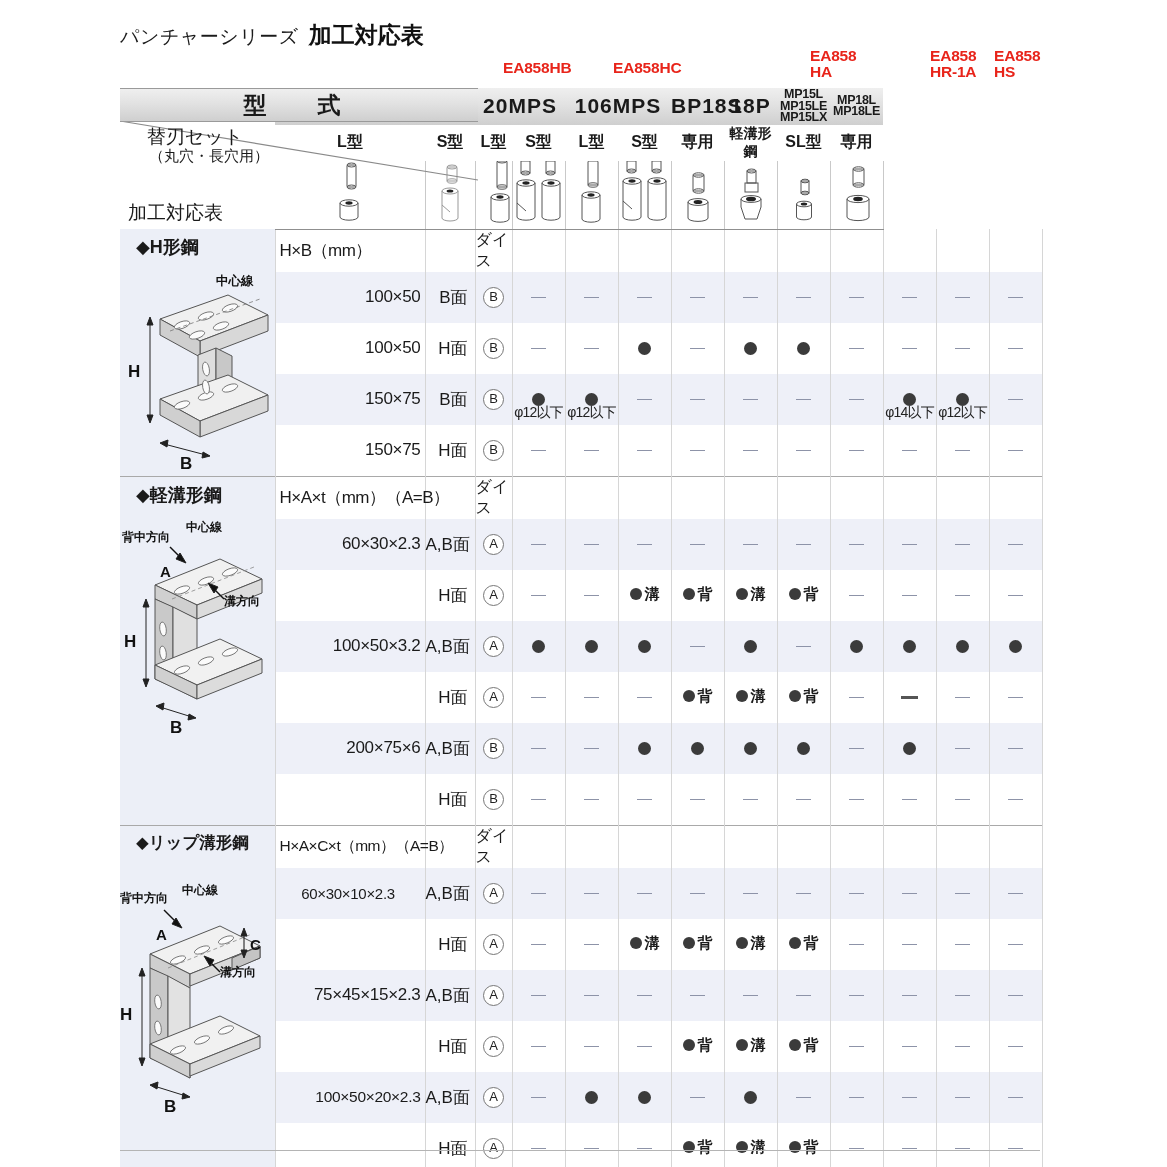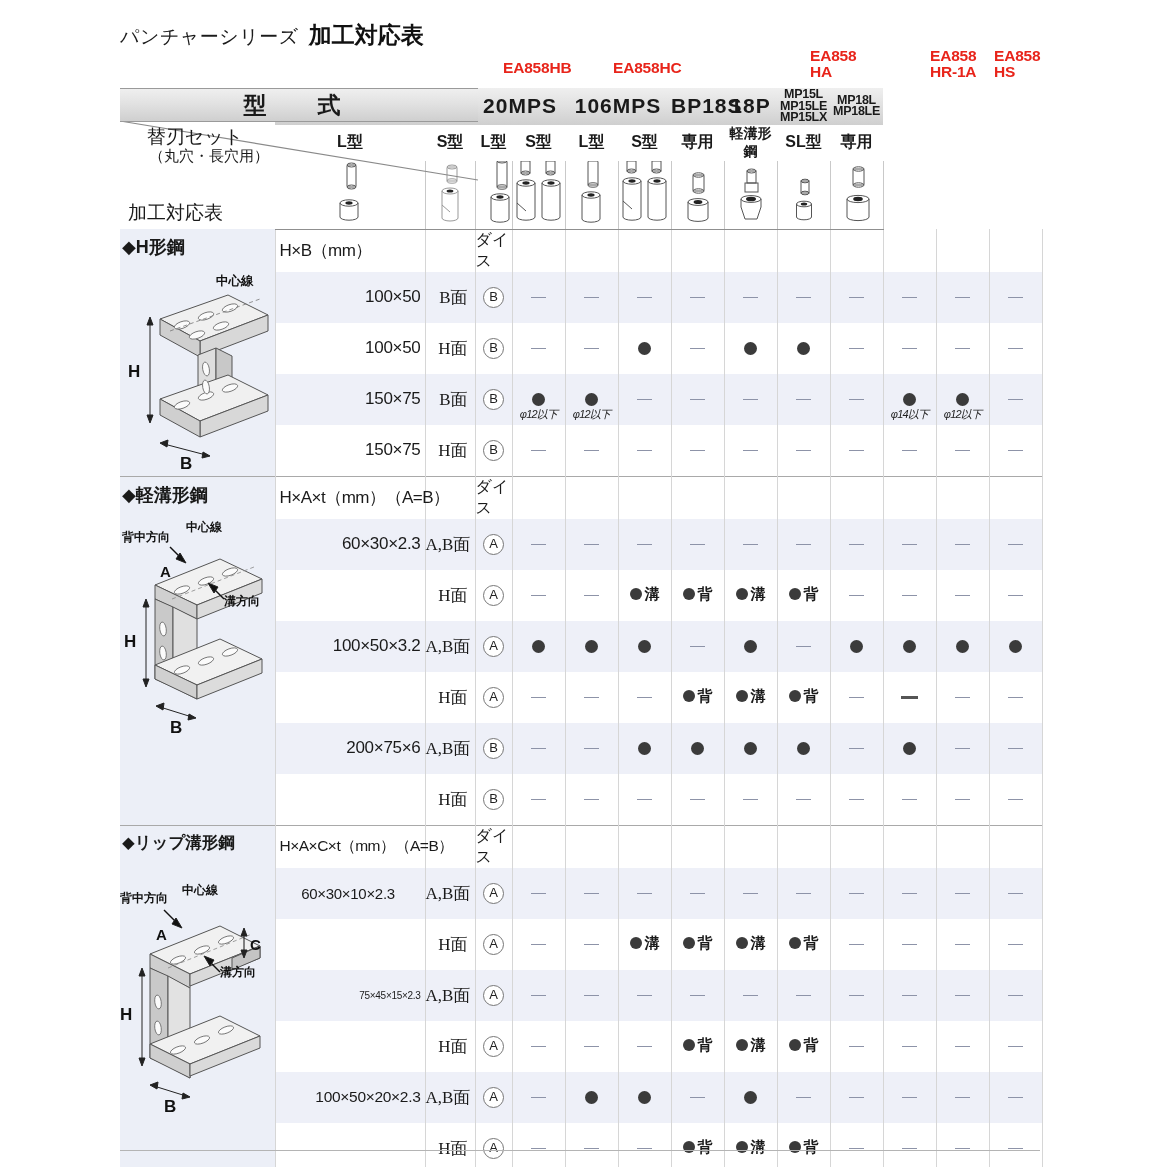--- a/index.html
+++ b/index.html
@@ -51,40 +51,40 @@
   .sub-h{height:24px;text-align:center;font-size:16px;font-weight:bold;
          border-bottom:1px solid #c9c9c9;border-right:1px solid #c9c9c9;background:#fff;}
   .sub-h.small{font-size:14px;}
 
   
   .tool-row td{height:66px;border-right:1px solid #c9c9c9;border-bottom:1px solid #8f8f8f;
                background:#fff;text-align:center;vertical-align:bottom;}
 
   
   .illu-cell{background:#eceff7;vertical-align:top;position:relative;}
-  .cat{font-size:18px;font-weight:bold;padding:6px 0 0 2px;white-space:nowrap;}
+  .cat{font-size:18px;font-weight:bold;padding:6px 0 0 16px;white-space:nowrap;}
 
   .specrow td{height:51px;border-right:1px solid #d6d6d6;font-size:17px;}
   .specrow td.spec{text-align:right;padding-right:4px;white-space:nowrap;letter-spacing:-0.3px;}
-  .specrow td.face{text-align:right;padding-right:7px;white-space:nowrap;font-family:Liberation Serif, serif;}
+  .specrow td.face{text-align:right;padding-right:7px;white-space:nowrap;}
   .specrow td.die{text-align:center;}
   .specrow td.dcell{text-align:center;color:#3a3a3a;position:relative;}
   .specrow.alt td{background:#eef0f8;}
   .specrow td{background:#ffffff;}
 
   .sechead td{height:36px;font-size:17px;background:#fff;border-right:1px solid #d6d6d6;}
   .sechead td.spec{text-align:left;padding-left:4px;white-space:nowrap;letter-spacing:-0.5px;}
   .sechead td.die{text-align:left;font-size:16px;}
   .sechead td.illu-cell{background:#eceff7;}
 
   .dash{display:inline-block;width:15px;height:1.5px;background:#8d93a8;vertical-align:middle;}
   .dot{display:inline-block;width:13px;height:13px;border-radius:50%;background:#3b3b3b;vertical-align:middle;}
   .dot.sm{width:12px;height:12px;}
   .mk{display:inline-flex;align-items:center;gap:1px;font-size:15px;font-weight:bold;color:#1a1a1a;}
-  .note{position:absolute;left:0;right:0;bottom:3px;text-align:center;font-size:11px;letter-spacing:-0.8px;color:#222;white-space:nowrap;font-style:italic;}
+  .note{position:absolute;left:0;right:0;bottom:3px;text-align:center;font-size:14px;letter-spacing:-0.8px;color:#222;white-space:nowrap;}
   .circ{display:inline-block;width:19px;height:19px;line-height:18px;border:1px solid #777;border-radius:50%;
         font-size:13px;text-align:center;color:#222;background:#fff;}
 
   .section-sep td{height:0;border-top:1px solid #a9a9a9;padding:0;}
   .bottomline{position:absolute;left:120px;top:1150px;width:920px;height:1px;background:#b4b4b4;}
 
   svg.ill{display:block}
 </style>
 </head>
 <body>
@@ -722,21 +722,21 @@
               <span class="dot sm"></span>
               <span style="margin-left:2px">背</span>
             </span></td>
       <td class="dcell"><span class="dash"></span></td>
       <td class="dcell"><span class="dash"></span></td>
       <td class="dcell"><span class="dash"></span></td>
       <td class="dcell"><span class="dash"></span></td>
     </tr>
 
     <tr class="specrow alt">
-      <td class="spec" style="font-size:10px;padding-left:12px;">75×45×15×2.3</td>
+      <td class="spec" style="font-size:17px;padding-left:12px;">75×45×15×2.3</td>
       <td class="face">A,B面</td>
       <td class="die"><span class="circ">A</span></td>
       <td class="dcell"><span class="dash"></span></td>
       <td class="dcell"><span class="dash"></span></td>
       <td class="dcell"><span class="dash"></span></td>
       <td class="dcell"><span class="dash"></span></td>
       <td class="dcell"><span class="dash"></span></td>
       <td class="dcell"><span class="dash"></span></td>
       <td class="dcell"><span class="dash"></span></td>
       <td class="dcell"><span class="dash"></span></td>

